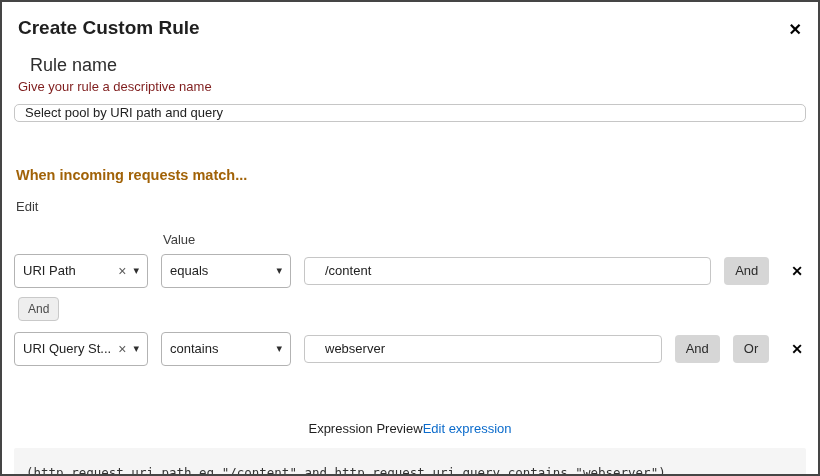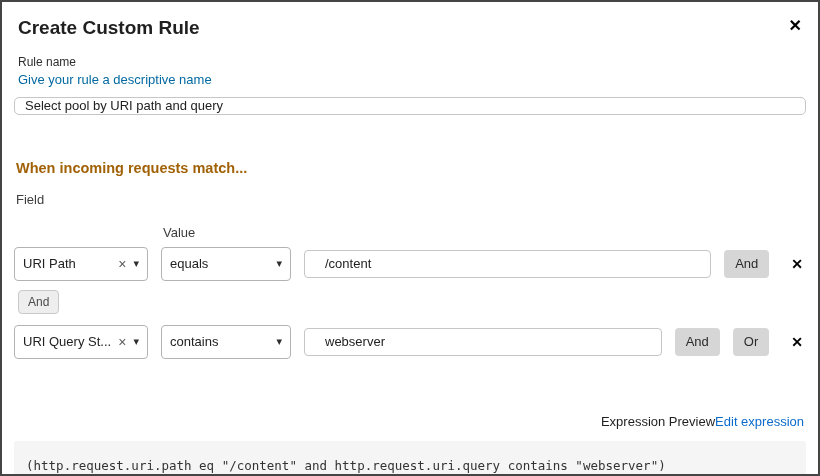--- a/index.html
+++ b/index.html
@@ -13,47 +13,47 @@
     height: 476px;
     border: 2px solid #454545;
     background: #fff;
     padding: 10px 12px;
     overflow: hidden;
     position: relative;
   }
   .dialog-header {
     display: flex;
     justify-content: space-between;
-    align-items: center;
+    align-items: flex-end;
   }
   .title {
     font-size: 19px;
     font-weight: bold;
     color: #1f1f1f;
     margin: 4px 0 0 4px;
     line-height: 24px;
   }
   .close-btn {
     background: none;
     border: none;
     font-size: 16px;
     font-weight: bold;
     color: #000;
     cursor: pointer;
     padding: 2px 4px;
     line-height: 16px;
   }
   .section-label {
-    font-size: 12px;
+    font-size: 18px;
     color: #2e2e2e;
-    margin: 15px 0 3px 4px;
+    margin: 15px 0 3px 16px;
   }
   .helper {
     font-size: 13px;
-    color: #0369a1;
+    color: #7f1d1d;
     margin: 0 0 9px 4px;
   }
   .text-input {
     width: 100%;
     height: 18px;
     border: 1px solid #c6c6c6;
     border-radius: 5px;
     padding: 0 10px;
     font-size: 13px;
     color: #222;
@@ -152,21 +152,21 @@
     padding: 4px 9px;
     border: 1px solid #c9c9c9;
     border-radius: 4px;
     background: #eeeeee;
     font-size: 12px;
     color: #4a4a4a;
     cursor: pointer;
   }
   .expr-header {
     display: flex;
-    justify-content: flex-end;
+    justify-content: center;
     align-items: center;
     margin: 55px 2px 12px 2px;
   }
   .expr-label {
     font-size: 13px;
     color: #1f1f1f;
   }
   .expr-link {
     font-size: 13px;
     color: #0b6bcb;
@@ -198,21 +198,21 @@
   <div>
     <div class="section-label">Rule name</div>
     <div class="helper">Give your rule a descriptive name</div>
     <input class="text-input" type="text" value="Select pool by URI path and query" style="">
   </div>
 
   <div>
     <h2 class="match-heading">When incoming requests match...</h2>
 
     <div class="col-labels">
-      <span class="col-field">Field</span>
+      <span class="col-field">Edit</span>
       <span class="col-value">Value</span>
     </div>
 
     <div class="cond-row">
       <div class="select field-w">
         <span class="sel-text">URI Path</span>
         <span class="clear-x">×</span>
         <span class="caret">▾</span>
       </div>
       <div class="select operator-w">

